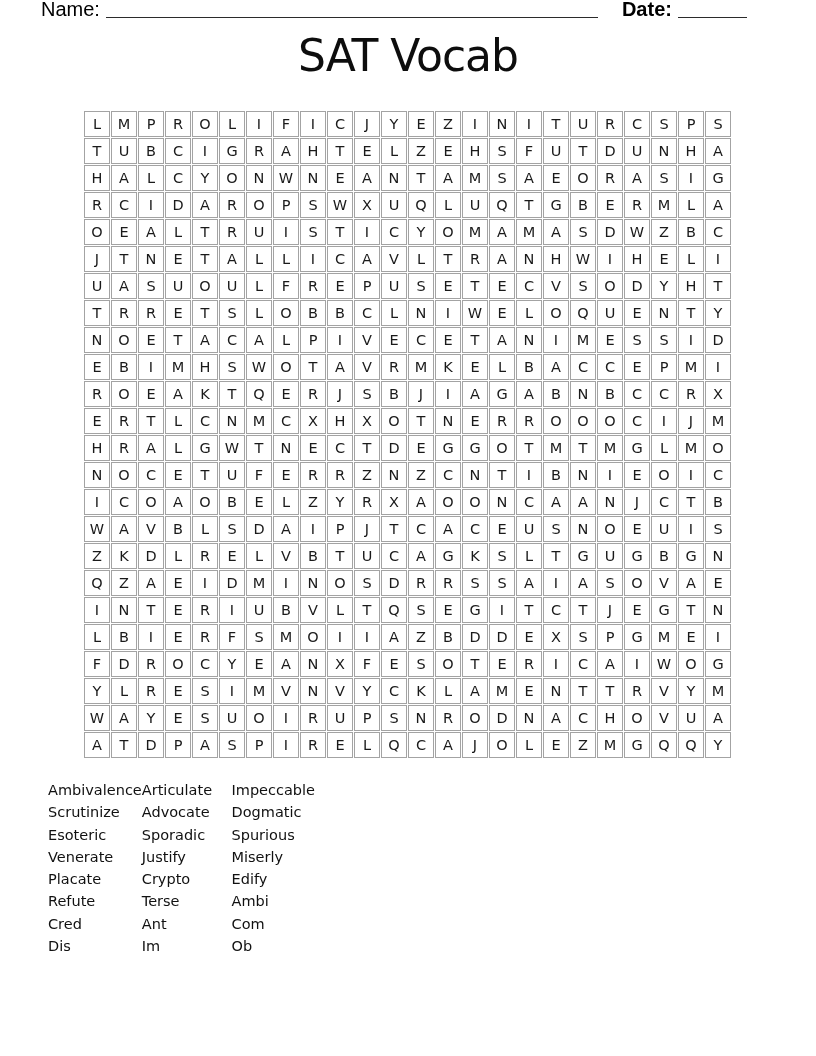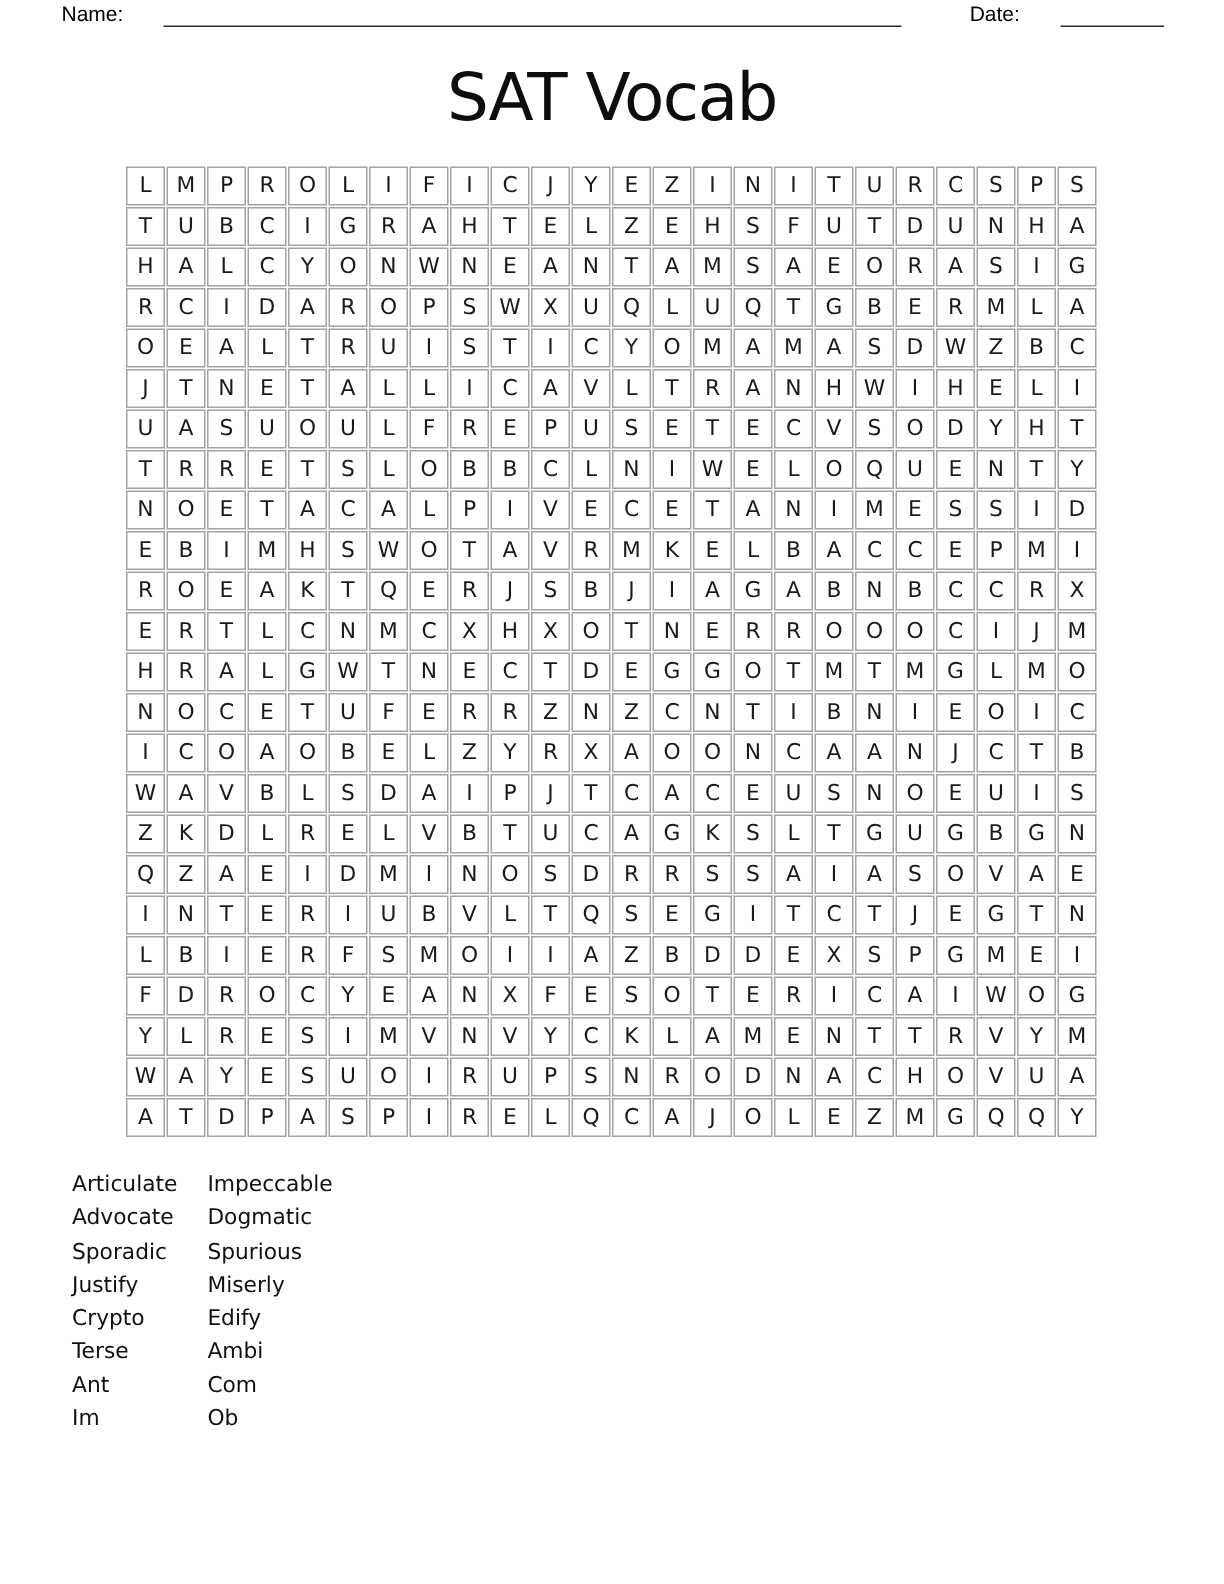--- a/index.html
+++ b/index.html
@@ -20,45 +20,43 @@
     background: #fff;
   }
   
   .header {
     position: absolute;
     top: 0px;
     left: 41px;
     right: 40px;
     display: flex;
     align-items: flex-end;
-    font-size: 14px;
+    font-size: 20px;
     line-height: 18px;
-    justify-content: space-between;
   }
   .hdr-label { white-space: nowrap; }
   .blank-line {
     border-bottom: 1px solid #2b2b2b;
     height: 15px;
   }
   .name-line { width: 492px; margin-left: 6px; }
   .date-line { width: 69px;  margin-left: 6px; }
-  .date-label { margin-left: 24px; }
+  .date-label { margin-left: 24px; font-weight: bold; }
   
   .title {
     position: absolute;
     top: 30px;
     left: 0;
     width: 816px;
     text-align: center;
     font-family: "DejaVu Sans", sans-serif;
     font-size: 44px;
     font-weight: 500;
     letter-spacing: -1px;
     color: #0d0d0d;
-    margin-top: 10px;
   }
   
   .grid {
     position: absolute;
     left: 84px;
     top: 111px;
     display: grid;
     grid-template-columns: repeat(24, 26px);
     grid-auto-rows: 26px;
     gap: 1px;
@@ -680,20 +678,30 @@
       <div class="cell">E</div>
       <div class="cell">Z</div>
       <div class="cell">M</div>
       <div class="cell">G</div>
       <div class="cell">Q</div>
       <div class="cell">Q</div>
       <div class="cell">Y</div>
     </div>
 
   <div class="word-list">
+      <div class="word-col">
+        <div class="word">Ambivalence</div>
+        <div class="word">Scrutinize</div>
+        <div class="word">Esoteric</div>
+        <div class="word">Venerate</div>
+        <div class="word">Placate</div>
+        <div class="word">Refute</div>
+        <div class="word">Cred</div>
+        <div class="word">Dis</div>
+      </div>
       <div class="word-col">
         <div class="word">Articulate</div>
         <div class="word">Advocate</div>
         <div class="word">Sporadic</div>
         <div class="word">Justify</div>
         <div class="word">Crypto</div>
         <div class="word">Terse</div>
         <div class="word">Ant</div>
         <div class="word">Im</div>
       </div>

